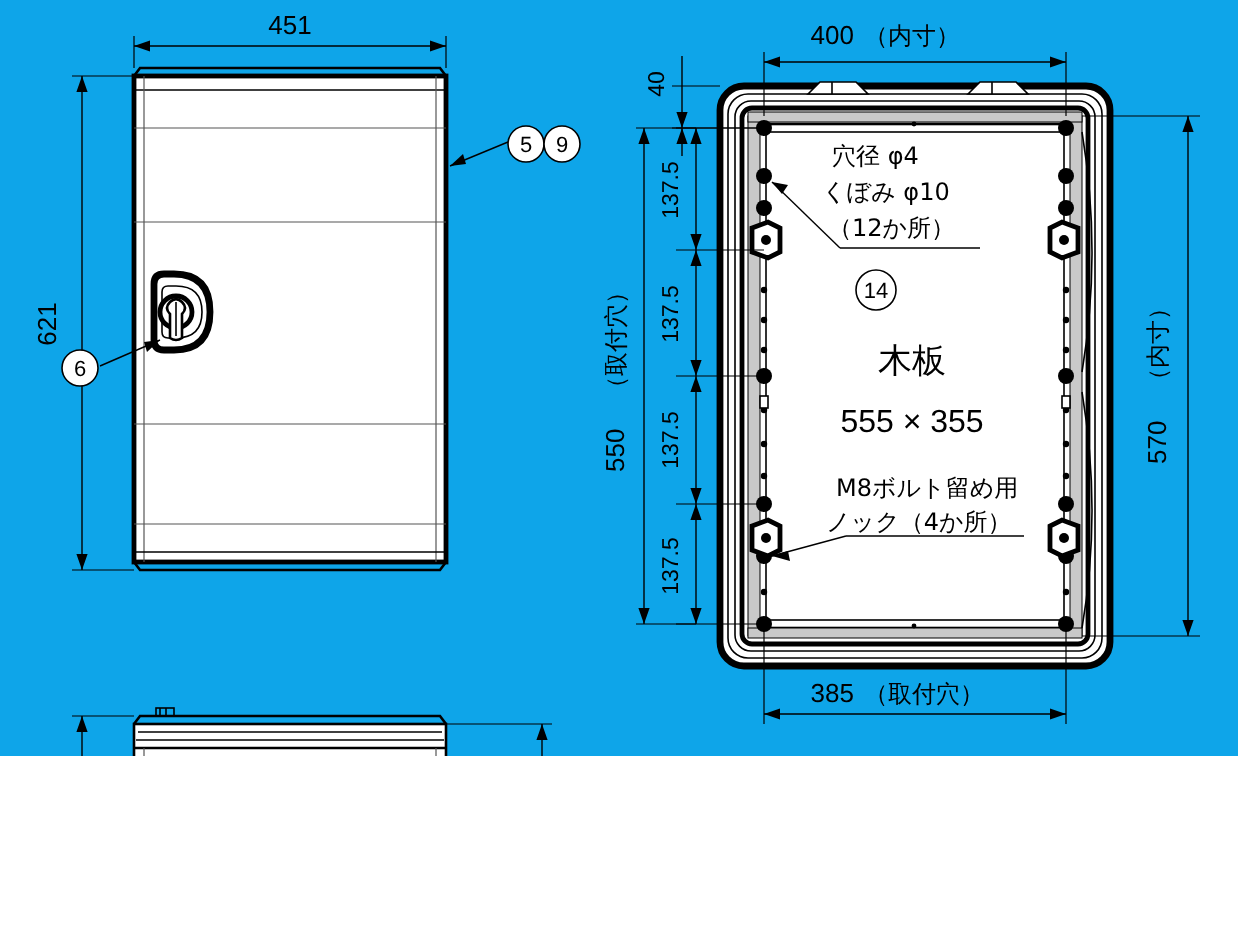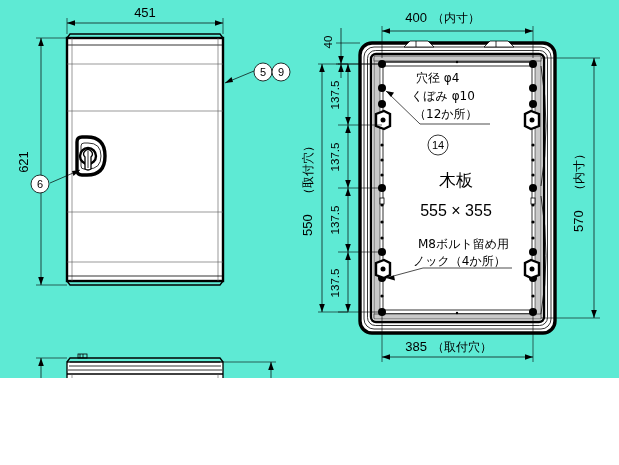--- a/index.html
+++ b/index.html
@@ -4,21 +4,21 @@
 <style>
   html, body {
     margin: 0;
     padding: 0;
     background: #ffffff;
   }
   #page {
     position: relative;
     width: 619px;
     height: 378px;
-    background: #5eead4;
+    background: #0ea5e9;
     font-family: "Liberation Sans", "DejaVu Sans", sans-serif;
     overflow: hidden;
   }
   #page svg {
     position: absolute;
     left: 0;
     top: 0;
   }
   .dimtext {
     font-family: "Liberation Sans", "DejaVu Sans", sans-serif;

